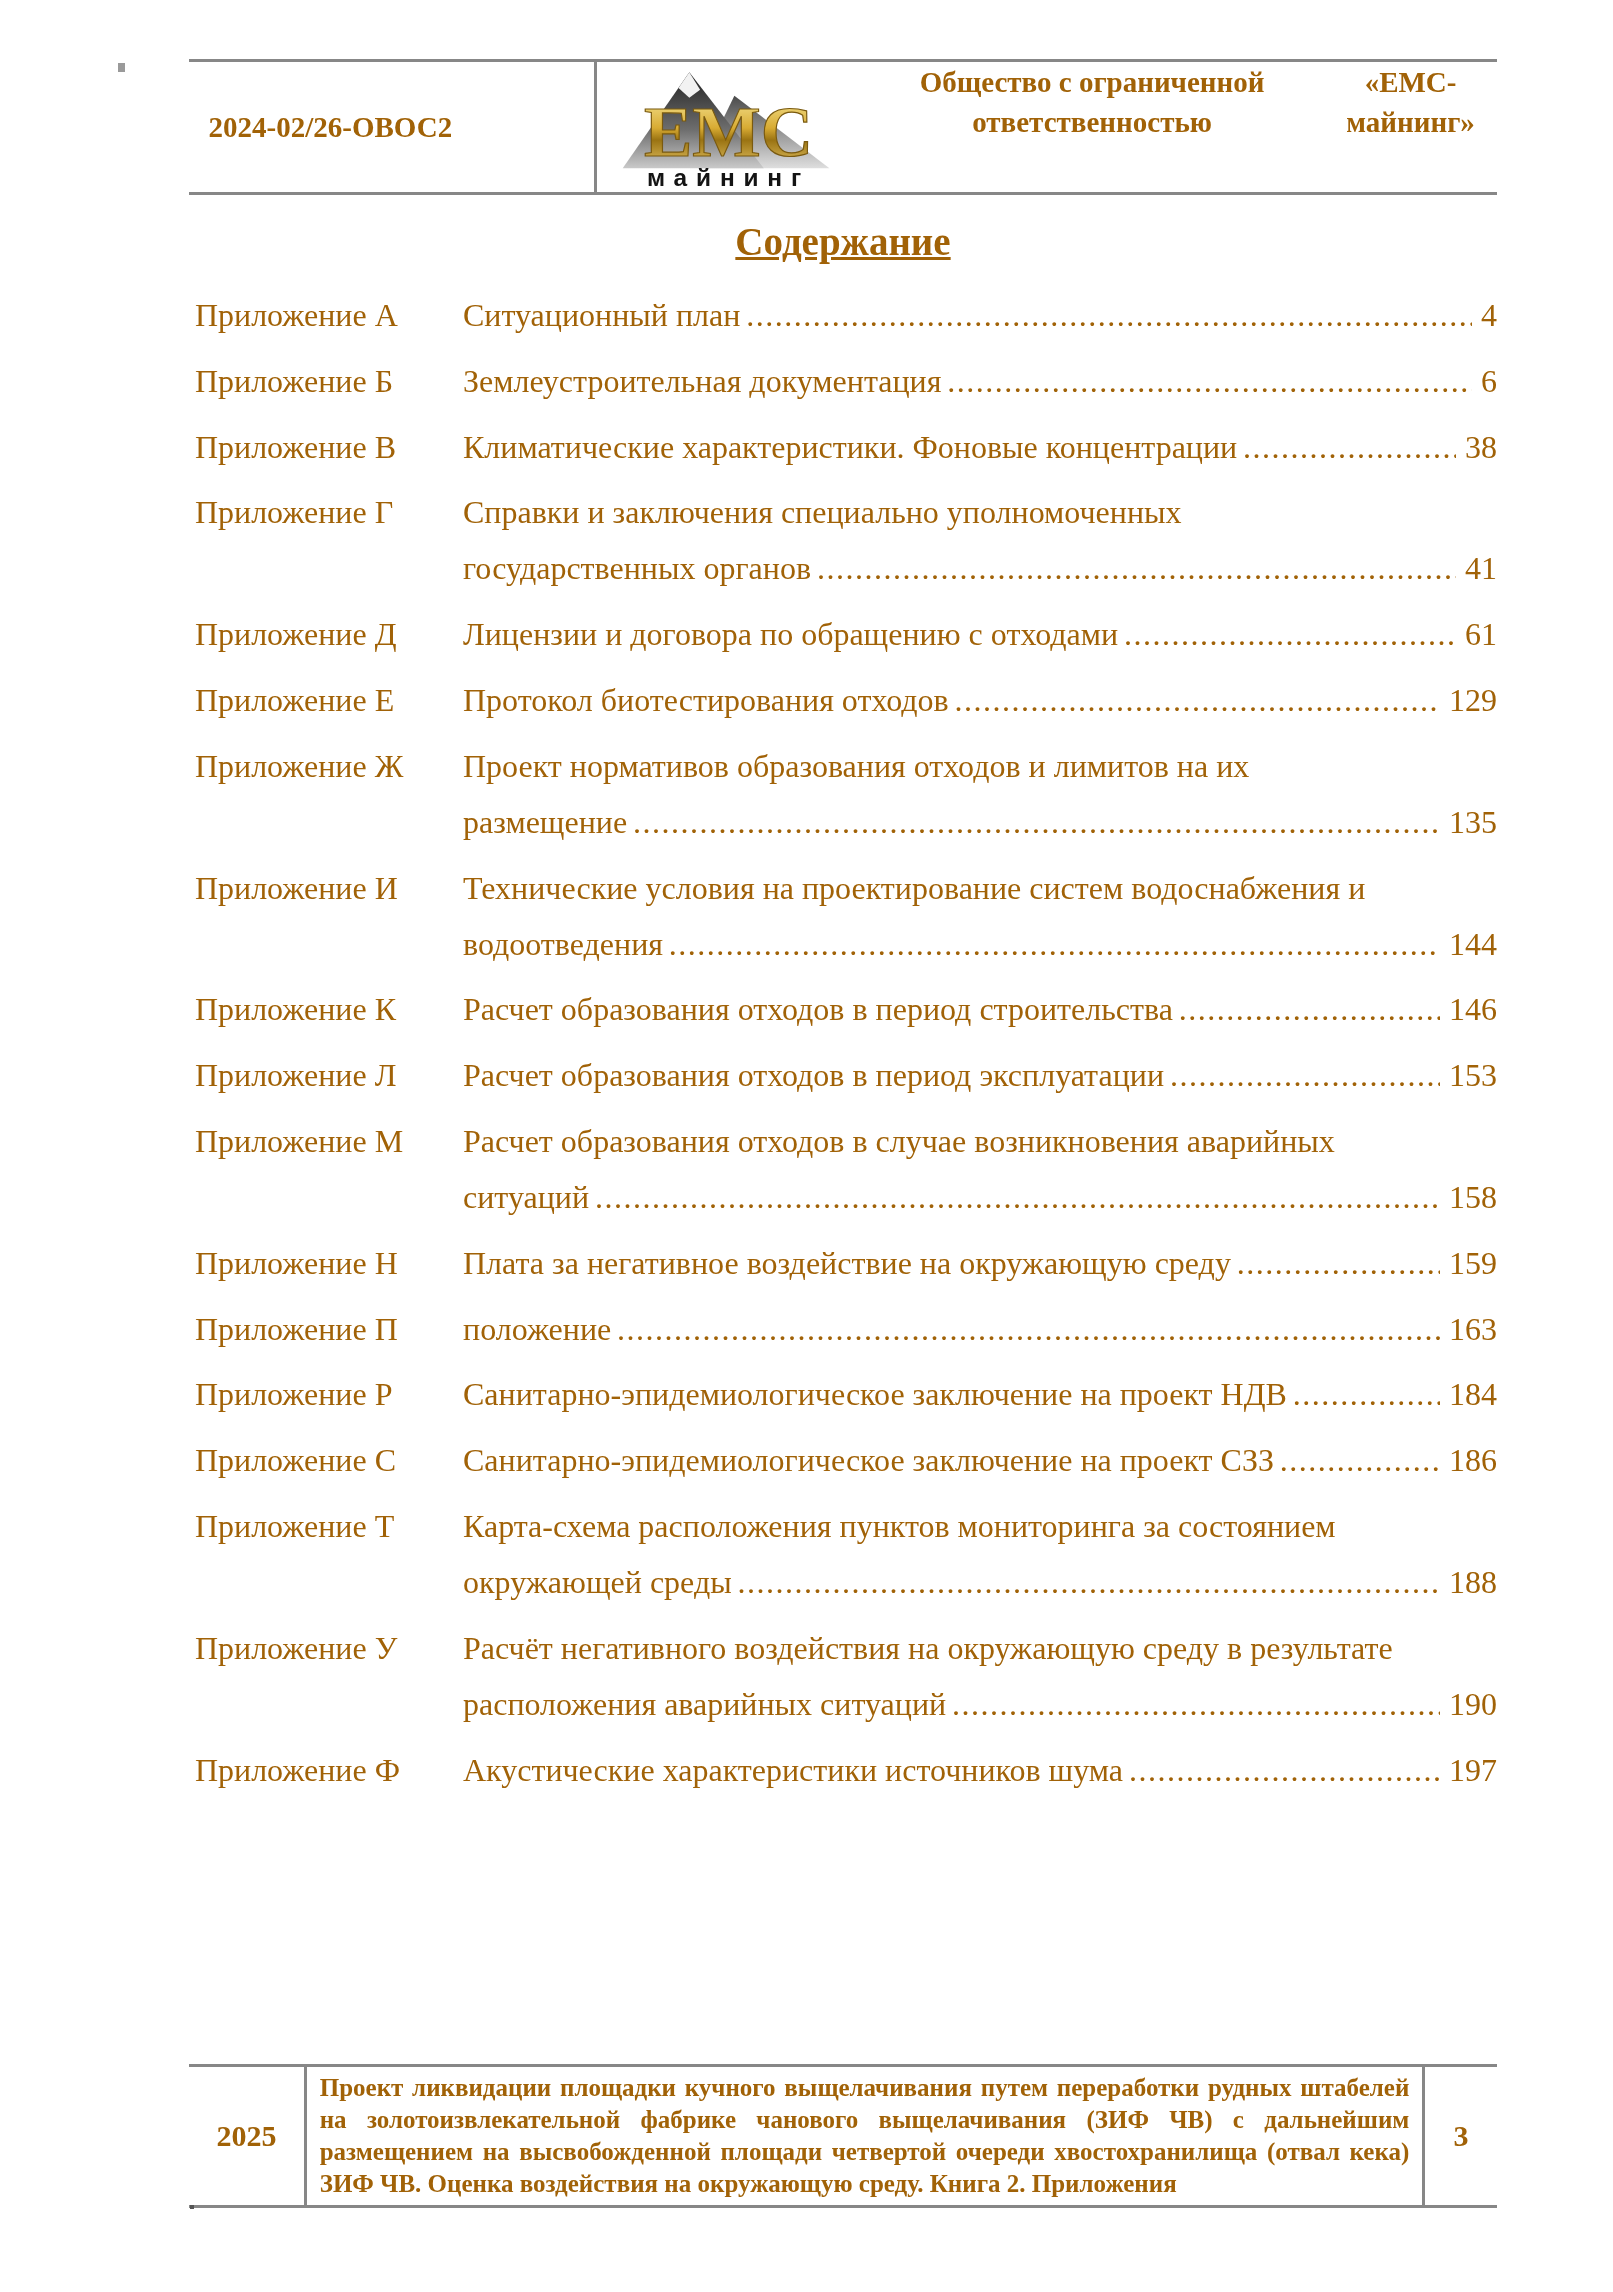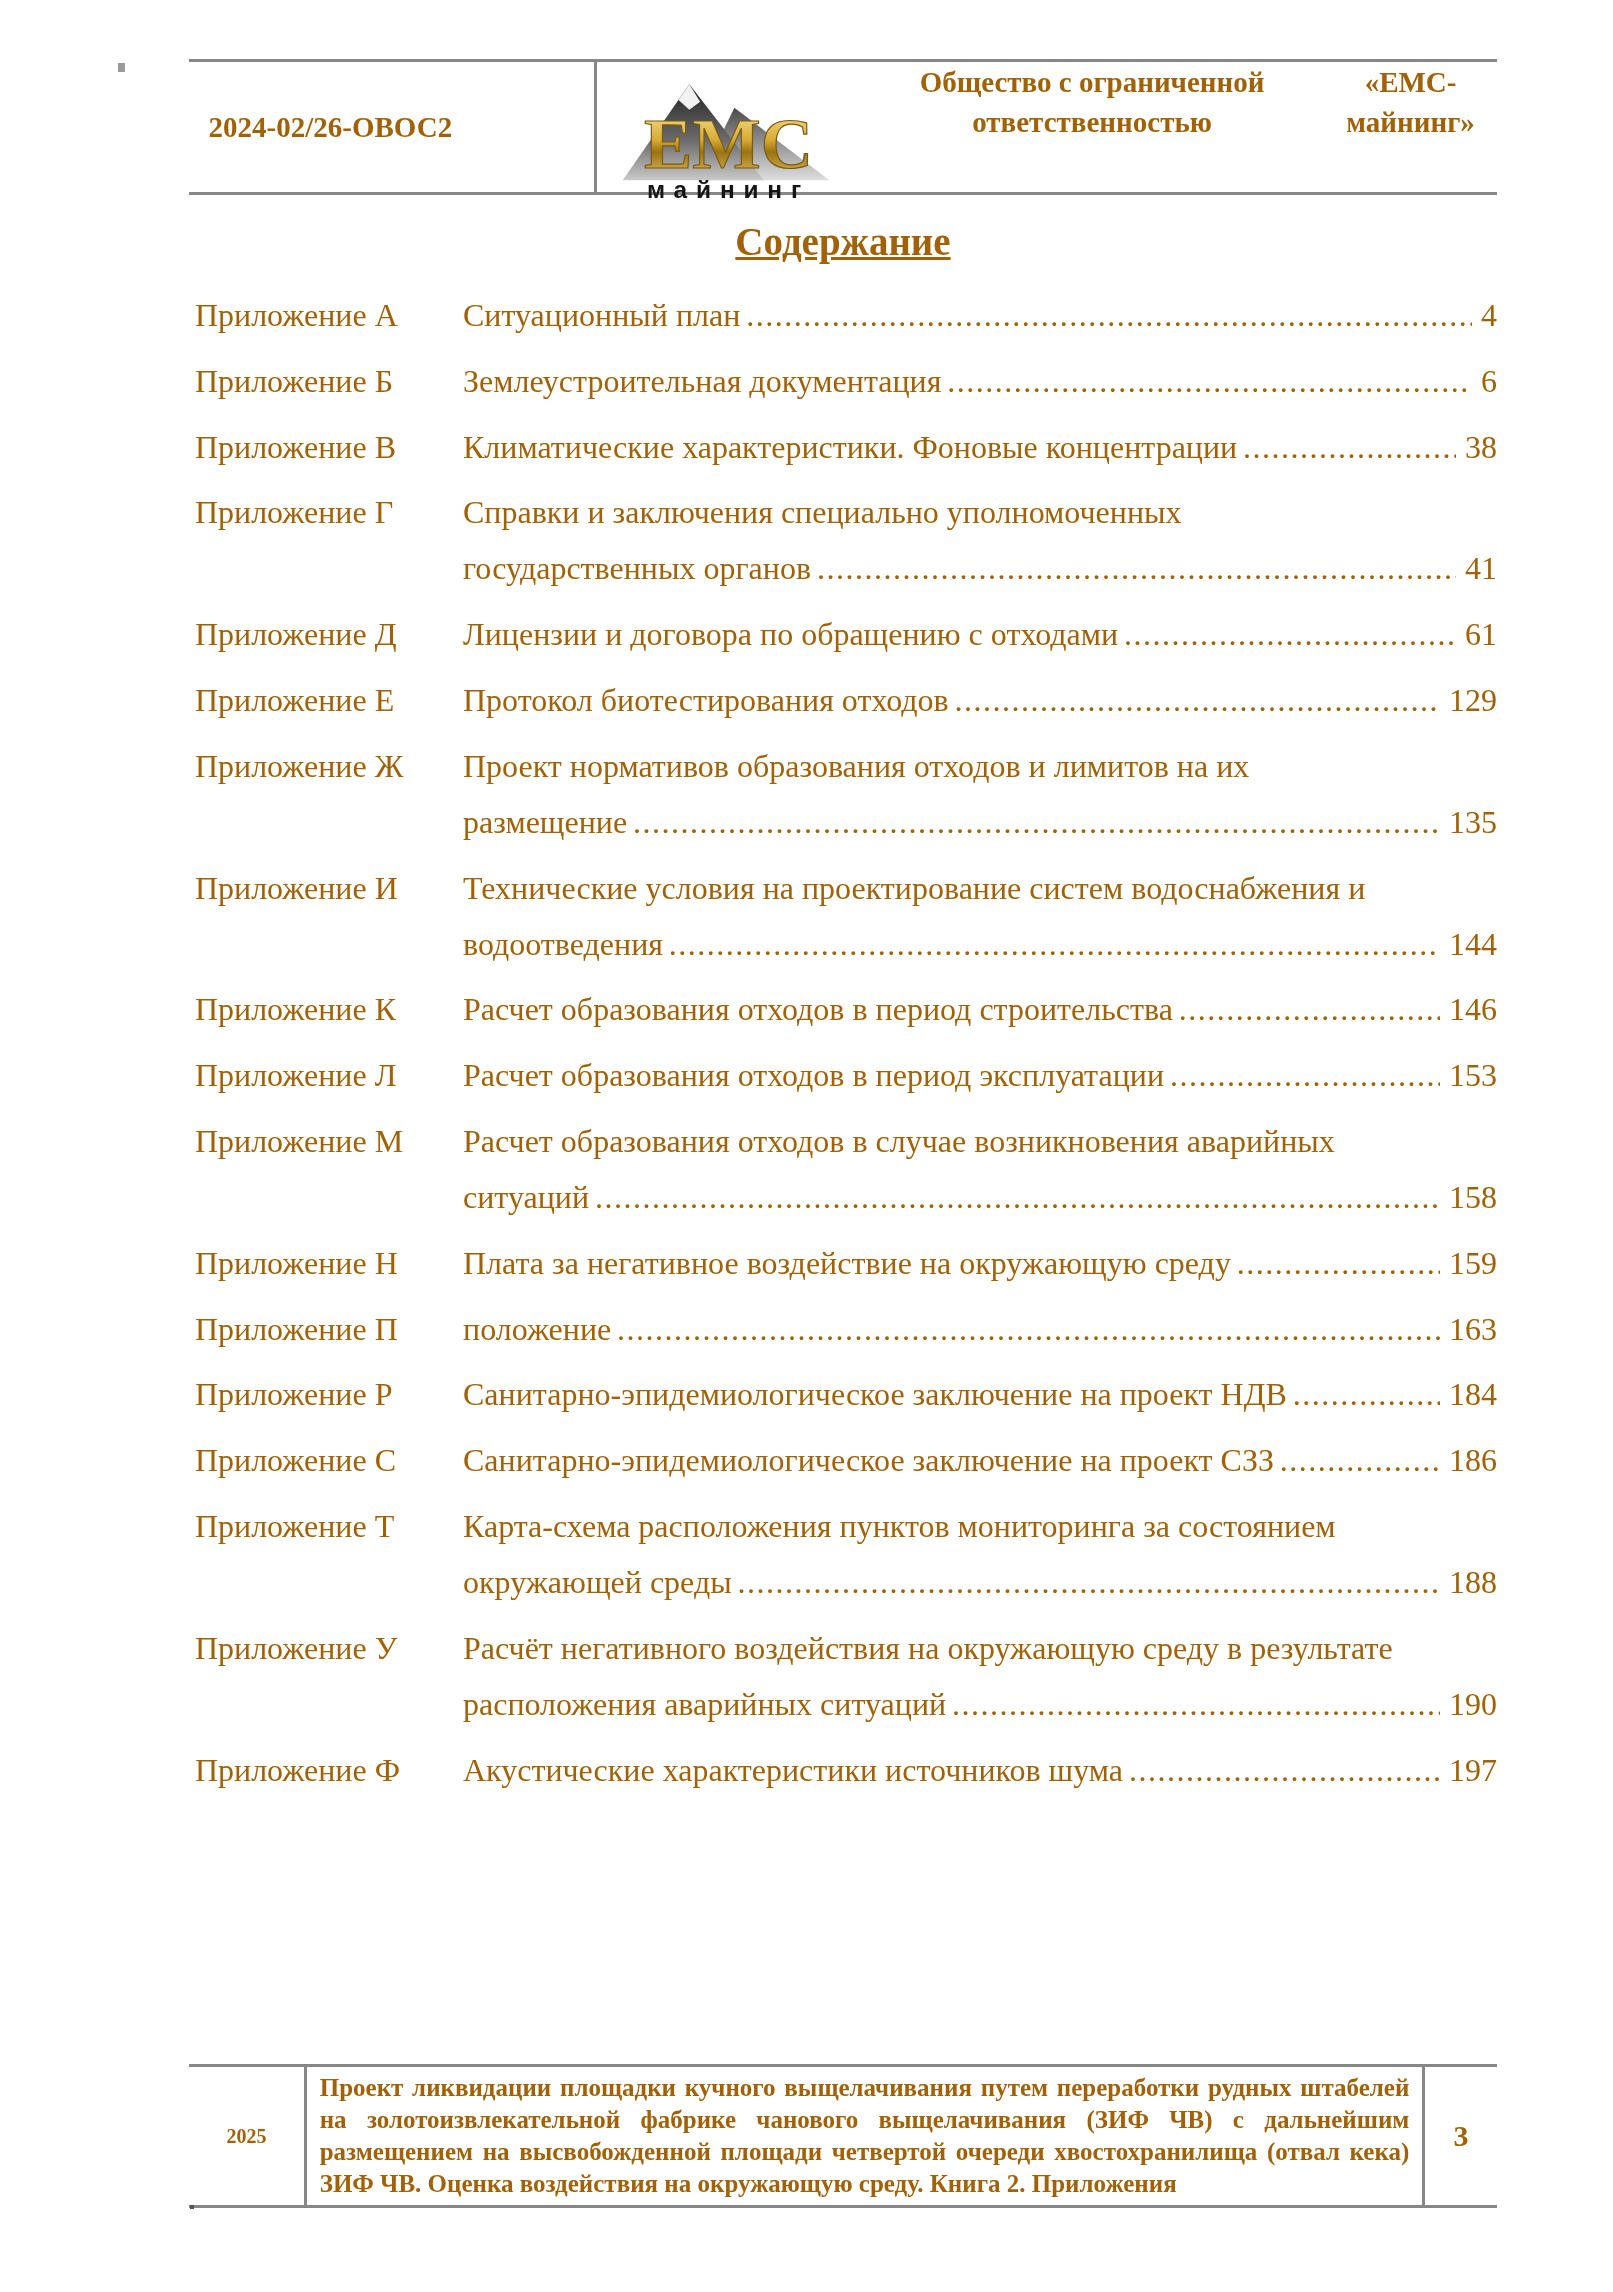--- a/index.html
+++ b/index.html
@@ -21,21 +21,21 @@
   }
   .cell-doc{
     width:408px;flex:none;box-sizing:border-box;
     border-right:3.9px solid #878787;
     display:flex;align-items:center;
     padding-left:19.6px;
     font-weight:bold;font-size:29px;
   }
   .cell-logo{
     width:263px;flex:none;
-    display:flex;align-items:center;justify-content:center;margin-top:32px;
+    display:flex;align-items:flex-end;justify-content:center;margin-top:32px;
   }
   .cell-company{
     flex:1;display:flex;justify-content:center;
     text-align:center;font-weight:bold;font-size:29px;line-height:40px;
   }
   
   .title{
     position:absolute;top:214px;left:189px;width:1308px;margin:0;
     text-align:center;font-size:39px;font-weight:bold;line-height:55px;text-decoration:underline;
   }
@@ -55,21 +55,21 @@
   
   .footer{
     position:absolute;left:189px;top:2064px;width:1308px;height:144px;
     box-sizing:border-box;
     border-top:3.9px solid #878787;
     border-bottom:3.9px solid #878787;
     display:flex;align-items:stretch;
   }
   .f-year{
     width:115px;flex:none;display:flex;align-items:center;justify-content:center;
-    font-weight:bold;font-size:20px;
+    font-weight:bold;font-size:30px;
   }
   .f-text{
     flex:1;min-width:0;box-sizing:border-box;
     border-left:3.9px solid #878787;border-right:3.9px solid #878787;
     padding:4.9px 12.7px;
     font-size:25px;line-height:32px;font-weight:bold;
   }
   .f-line{white-space:nowrap;text-align:justify;text-align-last:justify;}
   .f-line.f-line-end{text-align-last:left;}
   .f-page{

